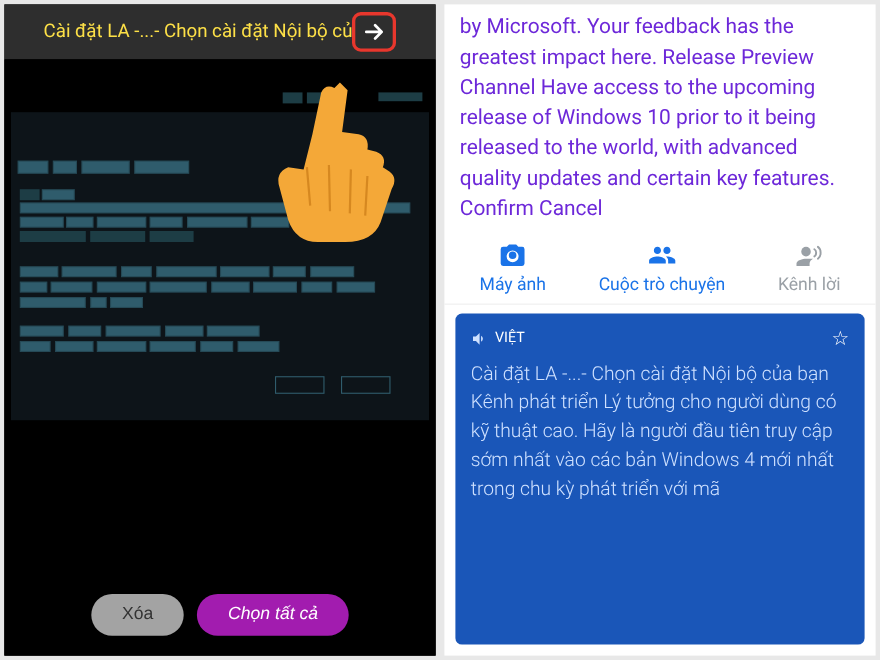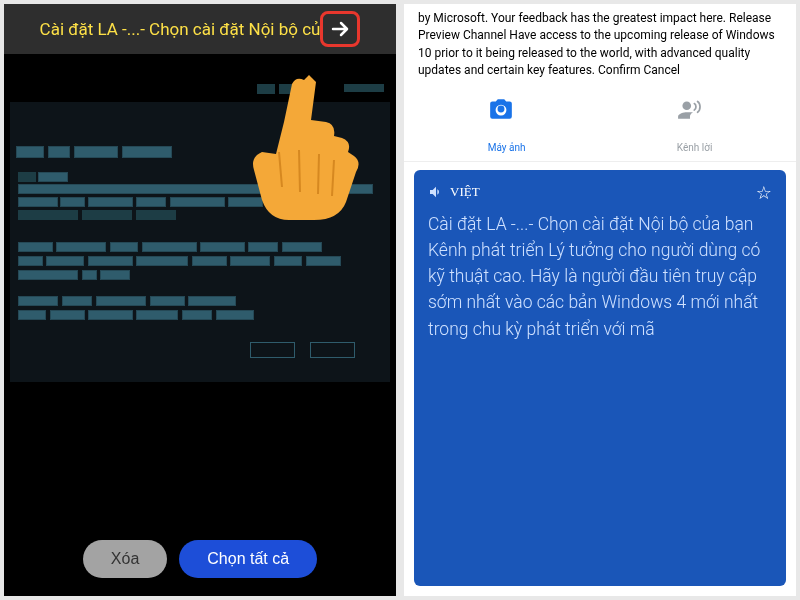--- a/index.html
+++ b/index.html
@@ -19,33 +19,33 @@
     .screenshot-sim { position: absolute; top: 48px; left: 6px; right: 6px; height: 280px; background: #1a2833; }
     .sim-bar { background: #5eb8d8; height: 10px; position: absolute; border: 1px solid rgba(0,0,0,0.2); }
     .sim-badge { background: #3a7a8a; height: 10px; position: absolute; }
     
     .hand-pointer { position: absolute; top: 18px; left: 230px; width: 130px; height: 150px; z-index: 10; }
     .hand-pointer svg { width: 100%; height: 100%; }
     
     .bottom-buttons { position: absolute; bottom: 18px; left: 0; right: 0; display: flex; justify-content: center; gap: 12px; z-index: 5; }
     .pill-btn { padding: 10px 28px; border-radius: 24px; font-size: 16px; border: none; cursor: pointer; }
     .btn-white { background: #a3a3a3; color: #333; }
-    .btn-gray { background: #1d4ed8; color: #fff; }
+    .btn-gray { background: #a21caf; color: #fff; font-style: italic; }
     
-    .source-text { padding: 6px 14px; font-size: 12px; line-height: 1.45; color: #000000; }
+    .source-text { padding: 6px 14px; font-size: 19px; line-height: 1.45; color: #6d28d9; }
     
     .action-tabs { display: flex; justify-content: space-around; padding: 10px 8px 8px; border-bottom: 1px solid #eee; }
-    .tab-item { display: flex; flex-direction: column; gap: 20px; font-size: 10px; }
+    .tab-item { display: flex; flex-direction: column; align-items: center; gap: 4px; font-size: 16px; }
     .tab-active { color: #1a73e8; }
     .tab-inactive { color: #9aa0a6; }
     .tab-icon { width: 26px; height: 26px; display: flex; align-items: center; justify-content: center; }
     
     .translation-box { margin: 8px 10px 10px; background: #1a56b8; border-radius: 6px; padding: 12px 14px; color: #fff; flex: 1; overflow: hidden; }
     .trans-header { display: flex; justify-content: space-between; align-items: center; margin-bottom: 8px; font-size: 13px; }
-    .trans-lang { display: flex; gap: 6px; font-family: Liberation Serif, serif; }
+    .trans-lang { display: flex; align-items: center; gap: 6px; }
     .trans-body { font-size: 17.5px; line-height: 1.5; color: #cfe1ff; font-weight: 300; }
     .star-icon { font-size: 18px; }
   </style>
 </head>
 <body>
 
 <div class="container">
   <div class="left-panel">
     <div class="left-header">
       <span class="left-title">Cài đặt LA -...- Chọn cài đặt Nội bộ củ</span>
@@ -130,20 +130,28 @@
 
     <div class="action-tabs">
       <div class="tab-item tab-active">
         <div class="tab-icon">
           <svg width="26" height="26" viewBox="0 0 24 24">
               <path fill="#1a73e8" d="M12 15.2a3.2 3.2 0 100-6.4 3.2 3.2 0 000 6.4zM9 3L7.17 5H4a2 2 0 00-2 2v12a2 2 0 002 2h16a2 2 0 002-2V7a2 2 0 00-2-2h-3.17L15 3H9zm3 15a5 5 0 110-10 5 5 0 010 10z"></path>
             </svg>
         </div>
         <span>Máy ảnh</span>
       </div>
+      <div class="tab-item tab-active">
+        <div class="tab-icon">
+          <svg width="26" height="26" viewBox="0 0 24 24">
+              <path fill="#1a73e8" d="M16 11c1.66 0 2.99-1.34 2.99-3S17.66 5 16 5s-3 1.34-3 3 1.34 3 3 3zm-8 0c1.66 0 2.99-1.34 2.99-3S9.66 5 8 5 5 6.34 5 8s1.34 3 3 3zm0 2c-2.33 0-7 1.17-7 3.5V19h14v-2.5c0-2.33-4.67-3.5-7-3.5zm8 0c-.29 0-.62.02-.97.05 1.16.84 1.97 1.97 1.97 3.45V19h6v-2.5c0-2.33-4.67-3.5-7-3.5z"></path>
+            </svg>
+        </div>
+        <span>Cuộc trò chuyện</span>
+      </div>
       <div class="tab-item tab-inactive">
         <div class="tab-icon">
           <svg width="26" height="26" viewBox="0 0 24 24">
               <circle cx="9" cy="9" r="4" fill="#9aa0a6"></circle>
               <path d="M9 15c-2.67 0-8 1.34-8 4v2h11v-2c0-2.66 3-4 3-4" fill="#9aa0a6"></path>
               <path d="M16 7c2 1 2 5 0 6M19 5c3 2 3 8 0 10" stroke="#9aa0a6" stroke-width="1.6" fill="none" stroke-linecap="round"></path>
             </svg>
         </div>
         <span>Kênh lời</span>
       </div>

